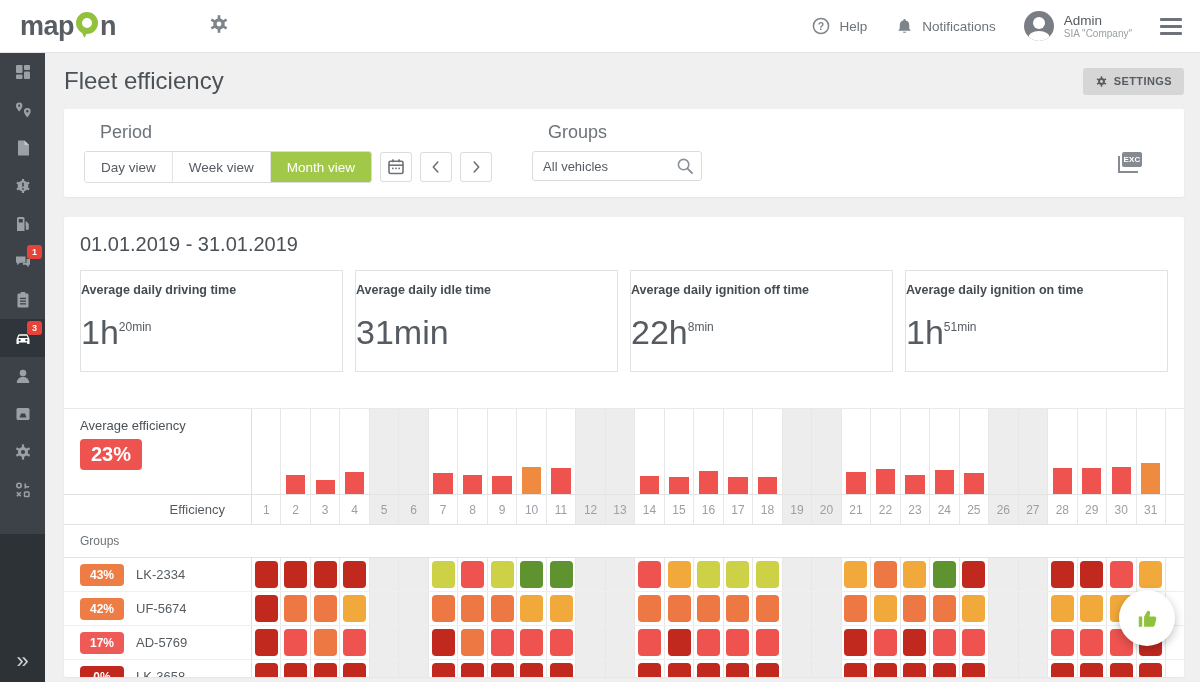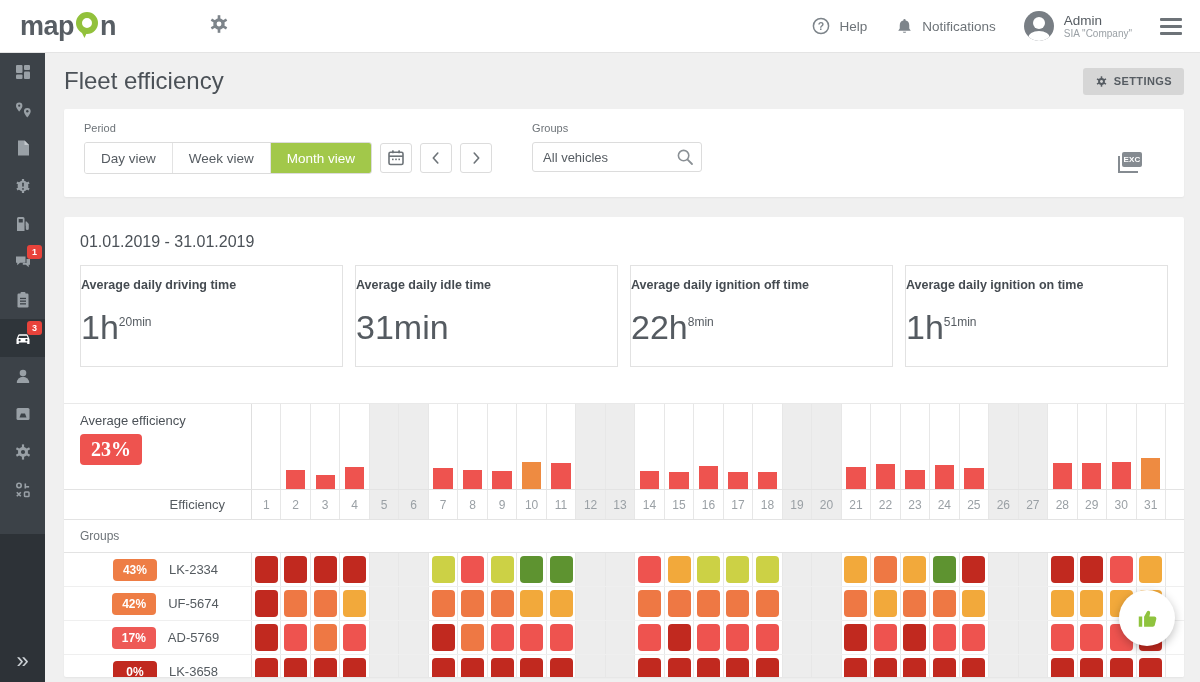--- a/index.html
+++ b/index.html
@@ -35,21 +35,21 @@
   
   .content { position:absolute; left:45px; top:53px; width:1155px; height:629px; padding:0 16px 0 19px; }
   .title-row { height:56px; display:flex; align-items:center; }
   .page-title { font-size:24px; color:#4b5157; }
   .settings-btn { margin-left:auto; display:flex; align-items:center; gap:6px; background:#d6d6d6; border:none;
     border-radius:3px; padding:7px 12px; font-size:11px; font-weight:bold; letter-spacing:0.4px; color:#565c62;
     font-family:"Liberation Sans", sans-serif; cursor:pointer; }
 
   .card { background:#fff; border-radius:2px; box-shadow:0 1px 2px rgba(0,0,0,0.05); }
   .filter-card { height:88px; padding:13px 20px 0 20px; display:flex; margin-bottom:20px; }
-  .f-label { font-size:11px; color:#6d7378; margin-bottom:8px; }
+  .f-label { font-size:18px; color:#6d7378; margin-bottom:8px;margin-left:16px; }
   .f-controls { display:flex; align-items:center; gap:8px; }
   .seg { display:flex; border:1px solid #dcdcdc; border-radius:3px; overflow:hidden; background:#fff; }
   .seg-btn { height:30px; padding:0 16px; background:#fff; border:none; border-right:1px solid #e3e3e3;
     font-size:13.5px; color:#565c62; font-family:"Liberation Sans", sans-serif; cursor:pointer; }
   .seg-btn:last-child { border-right:none; }
   .seg-btn.active { background:#a2c84a; color:#fff; }
   .icon-btn { width:32px; height:30px; border:1px solid #dcdcdc; border-radius:3px; background:#fff;
     display:flex; align-items:center; justify-content:center; cursor:pointer; }
   .groups-filter { margin-left:40px; }
   .search-wrap { position:relative; }
@@ -57,47 +57,47 @@
     font-size:13px; color:#565c62; font-family:"Liberation Sans", sans-serif; }
   .search-wrap svg { position:absolute; right:7px; top:5px; }
   .export-wrap { margin-left:auto; align-self:center; cursor:pointer; position:relative; padding:4px 2px 0 0; }
   .exc { position:relative; width:44px; height:20px; }
   .exc::before { content:''; position:absolute; left:0px; top:4px; width:18px; height:15px;
     border-left:2px solid #858b91; border-bottom:2px solid #858b91; }
   .exc-box { position:absolute; left:4px; top:0; width:20px; height:15px; background:#858b91; color:#fff;
     font-size:8px; font-weight:bold; text-align:center; line-height:15px; border-radius:2px; letter-spacing:0.2px; }
 
   .main-card { padding-top:12px; height:460px; overflow:hidden; }
-  .date-heading { font-size:16px; color:#4b5157; margin:4px 16px 14px 16px; }
+  .date-heading { font-size:20px; color:#4b5157; margin:4px 16px 14px 16px; }
   .stats { display:flex; gap:12px; margin:0 16px; }
   .stat { flex:1; border:1px solid #e2e2e2; height:102px; padding:12px 0; }
   .stat-label { font-size:12.5px; font-weight:600; color:#454b51; }
   .stat-value { font-size:34px; color:#555b61; margin-top:16px; }
   .stat-sup { display:inline-block; font-size:12px; transform:translateY(-13px); margin-left:0; }
 
   
   .grid { margin-top:36px; border-top:1px solid #e9e9e9; }
   .grid-row { display:grid; grid-template-columns:188px repeat(31, 1fr) 18px; }
   .chart-row { height:86px; border-bottom:1px solid #e3e3e3; }
   .day-row { height:30px; border-bottom:1px solid #e3e3e3; }
   .col { position:relative; border-right:1px solid #e7e7e7; }
   .col.we { background:#ededed; }
   .filler { background:#fff; }
   .vbar { position:absolute; bottom:0; left:16%; width:68%; }
   .chart-label, .day-label, .vlabel { border-right:1px solid #dfdfdf; }
   .chart-label { padding:9px 0 0 16px; }
   .avg-label { font-size:13px; color:#4b5157; }
   .avg-badge { display:inline-block; margin-top:6px; background:#ee534f; color:#fff; font-size:20px; font-weight:bold;
-    padding:4px 11px; border-radius:4px;font-family:Liberation Serif, serif; }
+    padding:4px 11px; border-radius:4px; }
   .day-label { display:flex; align-items:center; justify-content:flex-end; padding-right:26px; font-size:13px; color:#555b60; }
   .col.day { display:flex; align-items:center; justify-content:center; font-size:12px; color:#9aa0a5; }
   .groups-row { height:33px; border-bottom:1px solid #e3e3e3; display:flex; align-items:center; padding-left:16px;
     font-size:12px; color:#6d7378; background:#fff; }
   .vrow { height:34px; border-bottom:1px solid #efefef; }
-  .vlabel { display:flex; align-items:center; gap:12px; padding-left:16px;justify-content:center; }
+  .vlabel { display:flex; align-items:center; gap:12px; padding-left:16px; }
   .pct { width:44px; height:22px; border-radius:4px; color:#fff; font-size:12px; font-weight:bold;
     display:flex; align-items:center; justify-content:center; }
   .vname { font-size:13px; color:#555b60; cursor:pointer; }
   .vcell { display:flex; align-items:center; justify-content:center; }
   .sq { display:block; width:23px; height:27px; border-radius:4px; }
 
   .fab { position:absolute; left:1119px; top:590px; width:56px; height:56px; border-radius:50%; background:#fff;
     box-shadow:0 3px 10px rgba(0,0,0,0.25); display:flex; align-items:center; justify-content:center; cursor:pointer; z-index:30; }
 </style>
 </head>

